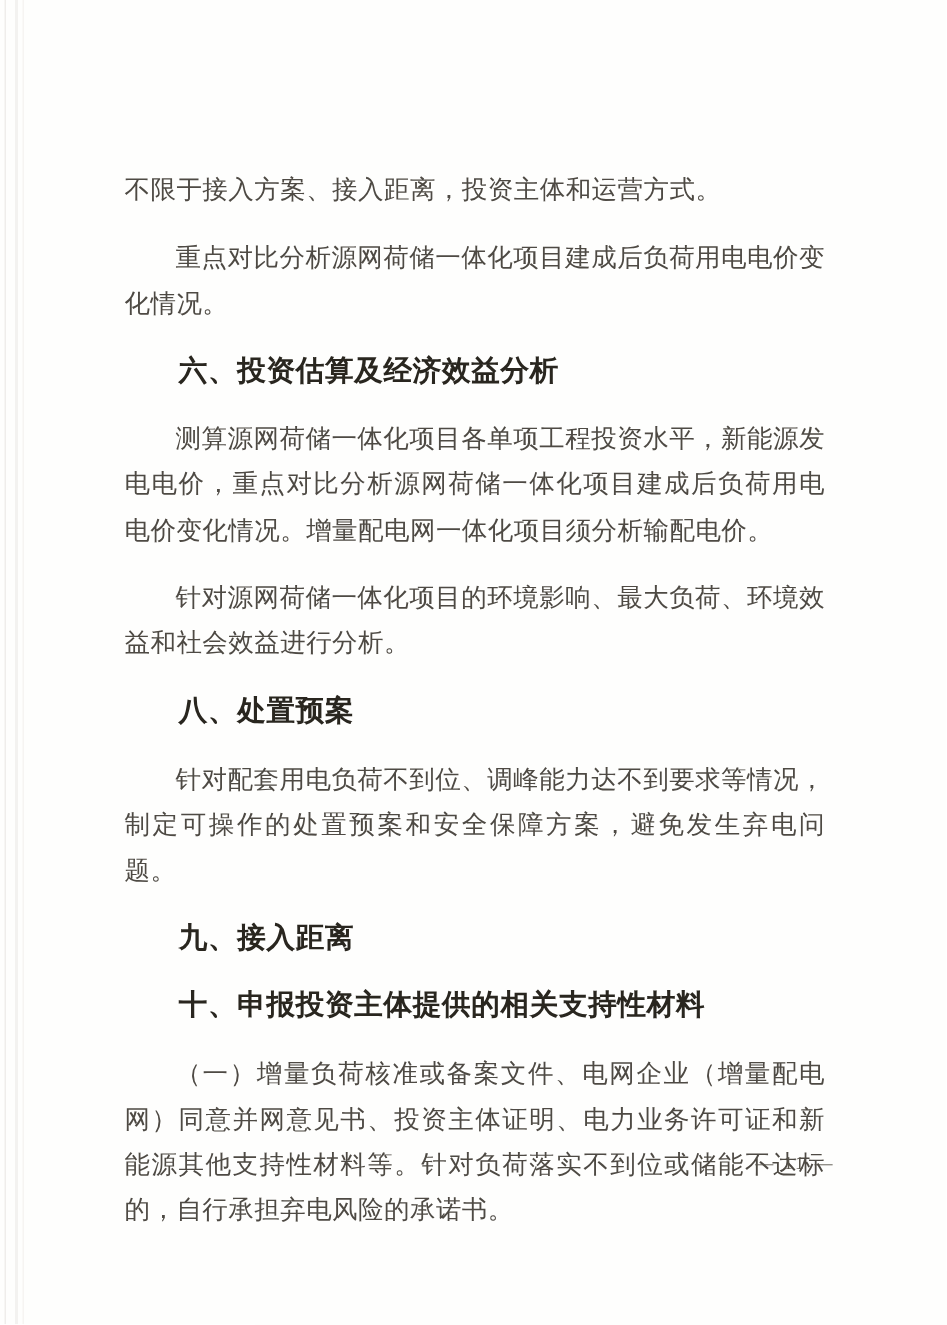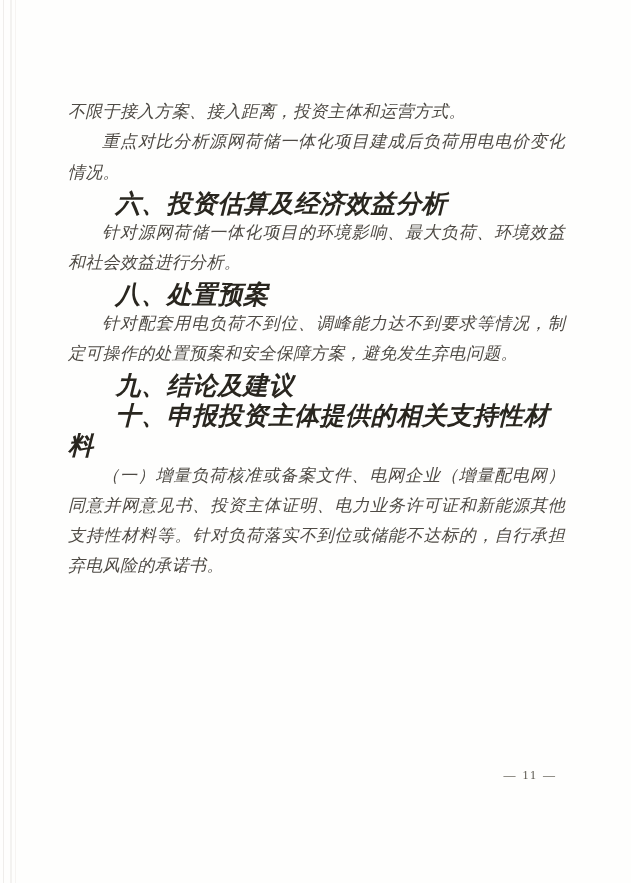--- a/index.html
+++ b/index.html
@@ -38,36 +38,35 @@
     position: absolute;
     left: 68px;
     top: 97px;
     width: 497px;
     color: #4e4a44;
     font-size: 17px;
     line-height: 30.3px;
     letter-spacing: 0.3px;
   }
   .content p, .content h2 {
-    margin: 0;
+    margin: 15px;
     padding: 0;
-    font-style: italic;
   }
   .body-para {
     text-align: justify;
     text-align-last: left;
     text-indent: 2em;
   }
   .body-para.continuation {
     text-indent: 0;
   }
   .heading {
     font-family: "Liberation Sans", "DejaVu Sans", sans-serif;
     font-weight: bold;
-    font-size: 25px;
+    font-size: 19px;
     line-height: 30.3px;
     color: #29261f;
     text-indent: 1.9em;
     letter-spacing: 0.5px;
   }
   .page-number {
     position: absolute;
     top: 768px;
     right: 74px;
     font-size: 12px;
@@ -82,23 +81,24 @@
 <div class="page">
 
   <div class="scan-line-1"></div>
   <div class="scan-line-2"></div>
   <div class="scan-line-3"></div>
 
   <div class="content">
     <p class="body-para continuation">不限于接入方案、接入距离，投资主体和运营方式。</p>
     <p class="body-para">重点对比分析源网荷储一体化项目建成后负荷用电电价变化情况。</p>
     <h2 class="heading">六、投资估算及经济效益分析</h2>
+    <p class="body-para">测算源网荷储一体化项目各单项工程投资水平，新能源发电电价，重点对比分析源网荷储一体化项目建成后负荷用电电价变化情况。增量配电网一体化项目须分析输配电价。</p>
     <p class="body-para">针对源网荷储一体化项目的环境影响、最大负荷、环境效益和社会效益进行分析。</p>
     <h2 class="heading">八、处置预案</h2>
     <p class="body-para">针对配套用电负荷不到位、调峰能力达不到要求等情况，制定可操作的处置预案和安全保障方案，避免发生弃电问题。</p>
-    <h2 class="heading">九、结论及建议</h2>
+    <h2 class="heading">九、接入距离</h2>
     <h2 class="heading">十、申报投资主体提供的相关支持性材料</h2>
     <p class="body-para">（一）增量负荷核准或备案文件、电网企业（增量配电网）同意并网意见书、投资主体证明、电力业务许可证和新能源其他支持性材料等。针对负荷落实不到位或储能不达标的，自行承担弃电风险的承诺书。</p>
   </div>
 
   <div class="page-number">— 11 —</div>
 
 </div>
 
 </body></html>

